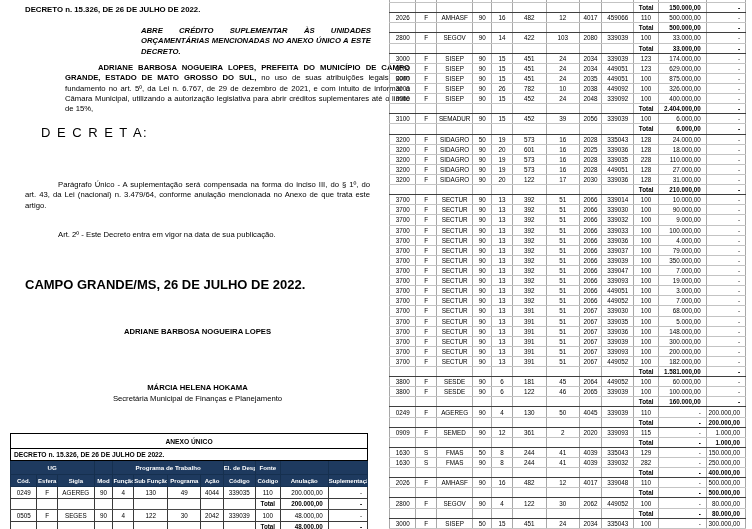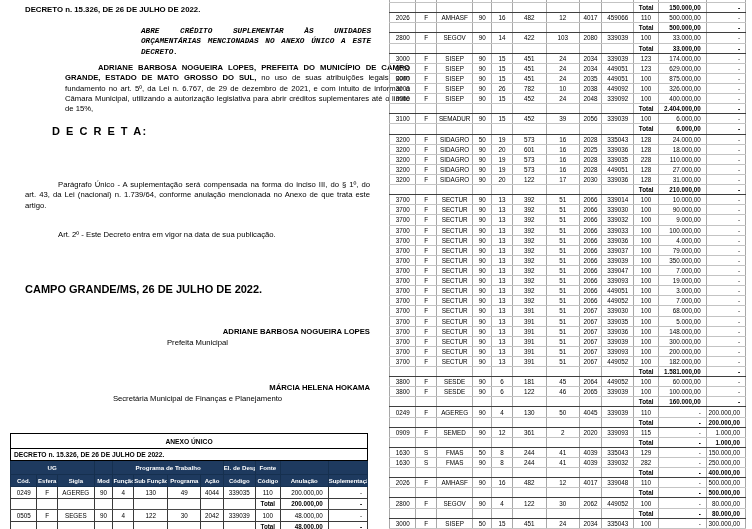--- a/index.html
+++ b/index.html
@@ -6,32 +6,32 @@
   body{
     width:752px;height:529px;overflow:hidden;position:relative;
     background:#ffffff;color:#000;
     font-family:"Liberation Sans",sans-serif;
   }
   
   .doc{position:absolute;left:25px;top:0;width:345px;height:529px;}
   .blk{position:absolute;}
   .doc-title{top:5px;left:0;font-size:7.8px;font-weight:bold;}
   .summary{top:26px;left:116px;width:230px;font-size:7.7px;font-weight:bold;
-           font-style:italic;text-align:justify;line-height:10.4px;font-family:Liberation Mono, monospace;}
+           font-style:italic;text-align:justify;line-height:10.4px;}
   .para{font-size:7.7px;line-height:10.3px;text-align:justify;width:345px;text-indent:33px;}
   .p-preamble{top:63px;margin-left:40px;}
-  .decreta{top:125px;left:27px;font-size:11px;font-weight:bold;letter-spacing:1.5px;}
+  .decreta{top:125px;left:16px;font-size:13px;font-weight:normal;letter-spacing:1.5px;}
   .p-art1{top:143px;}
   .p-paragrafo{top:180px;}
   .p-art2{top:222px;margin-top:8px;}
-  .place-date{top:283px;left:0;font-size:11px;font-weight:bold;}
+  .place-date{top:277px;left:0;font-size:13px;font-weight:bold;}
   .sig{width:345px;text-align:center;font-size:7.7px;line-height:11px;}
   .sig-1{top:326px;}
   .sig-2{top:382px;}
-  .sig-name{font-weight:bold;text-align:right;}
+  .sig-name{font-weight:bold;}
   
   table{border-collapse:collapse;table-layout:fixed;}
   td{overflow:hidden;white-space:nowrap;padding:0;font-size:6.3px;text-align:center;vertical-align:middle;}
   col.w1{width:7.4%}col.w2{width:5.8%}col.w3{width:10.2%}col.w4{width:5.3%}
   col.w5{width:5.8%}col.w6{width:9.6%}col.w7{width:9.2%}col.w8{width:6.3%}
   col.w9{width:9.0%}col.w10{width:7.0%}col.w11{width:13.4%}col.w12{width:11.0%}
   td:nth-child(11),td:nth-child(12){text-align:right;padding-right:5px;}
   tr.total td{font-weight:bold;border-bottom:1px solid #4a4a4a;}
   tr.total td:nth-child(10){text-align:center;padding-right:0;}
   
@@ -54,28 +54,27 @@
 
 <div class="doc">
   <div class="blk doc-title">DECRETO n. 15.326, DE 26 DE JULHO DE 2022.</div>
 
   <div class="blk summary">ABRE CRÉDITO SUPLEMENTAR ÀS UNIDADES ORÇAMENTÁRIAS MENCIONADAS NO ANEXO ÚNICO A ESTE DECRETO.</div>
 
   <div class="blk para p-preamble"><span class="sig-name">ADRIANE BARBOSA NOGUEIRA LOPES, PREFEITA DO MUNICÍPIO DE CAMPO GRANDE, ESTADO DE MATO GROSSO DO SUL,</span><span> no uso de suas atribuições legais, com fundamento no art. 5º, da Lei n. 6.767, de 29 de dezembro de 2021, e com intuito de informar a Câmara Municipal, utilizando a autorização legislativa para abrir créditos suplementares até o limite de 15%,</span></div>
 
   <div class="blk decreta">D E C R E T A:</div>
 
-  <div class="blk para p-paragrafo">Parágrafo Único - A suplementação será compensada na forma do inciso III, do § 1º, do art. 43, da Lei (nacional) n. 1.739/64, conforme anulação mencionada no Anexo de que trata este artigo.</div>
+  <div class="blk para p-paragrafo">Parágrafo Único - A suplementação será compensada na forma do inciso III, do § 1º, do art. 43, da Lei (nacional) n. 3.479/64, conforme anulação mencionada no Anexo de que trata este artigo.</div>
   <div class="blk para p-art2">Art. 2º - Este Decreto entra em vigor na data de sua publicação.</div>
 
   <div class="blk place-date">CAMPO GRANDE/MS, 26 DE JULHO DE 2022.</div>
 
   <div class="blk sig sig-1">
     <div class="sig-name">ADRIANE BARBOSA NOGUEIRA LOPES</div>
-    <div>Prefeita Municipal</div>
   </div>
   <div class="blk sig sig-2">
     <div class="sig-name">MÁRCIA HELENA HOKAMA</div>
     <div>Secretária Municipal de Finanças e Planejamento</div>
   </div>
 </div>
 
 <table class="anexo">
   <colgroup>
     <col class="w1">

